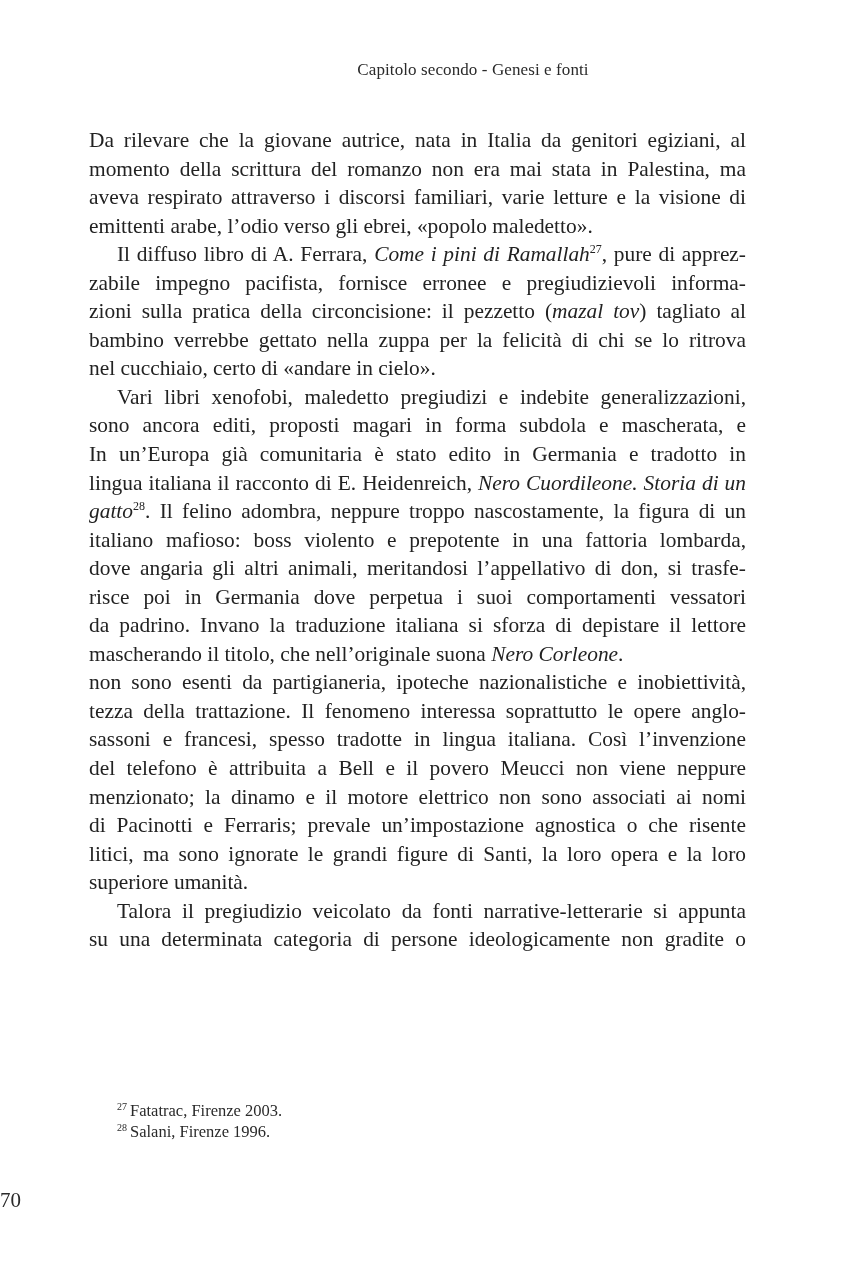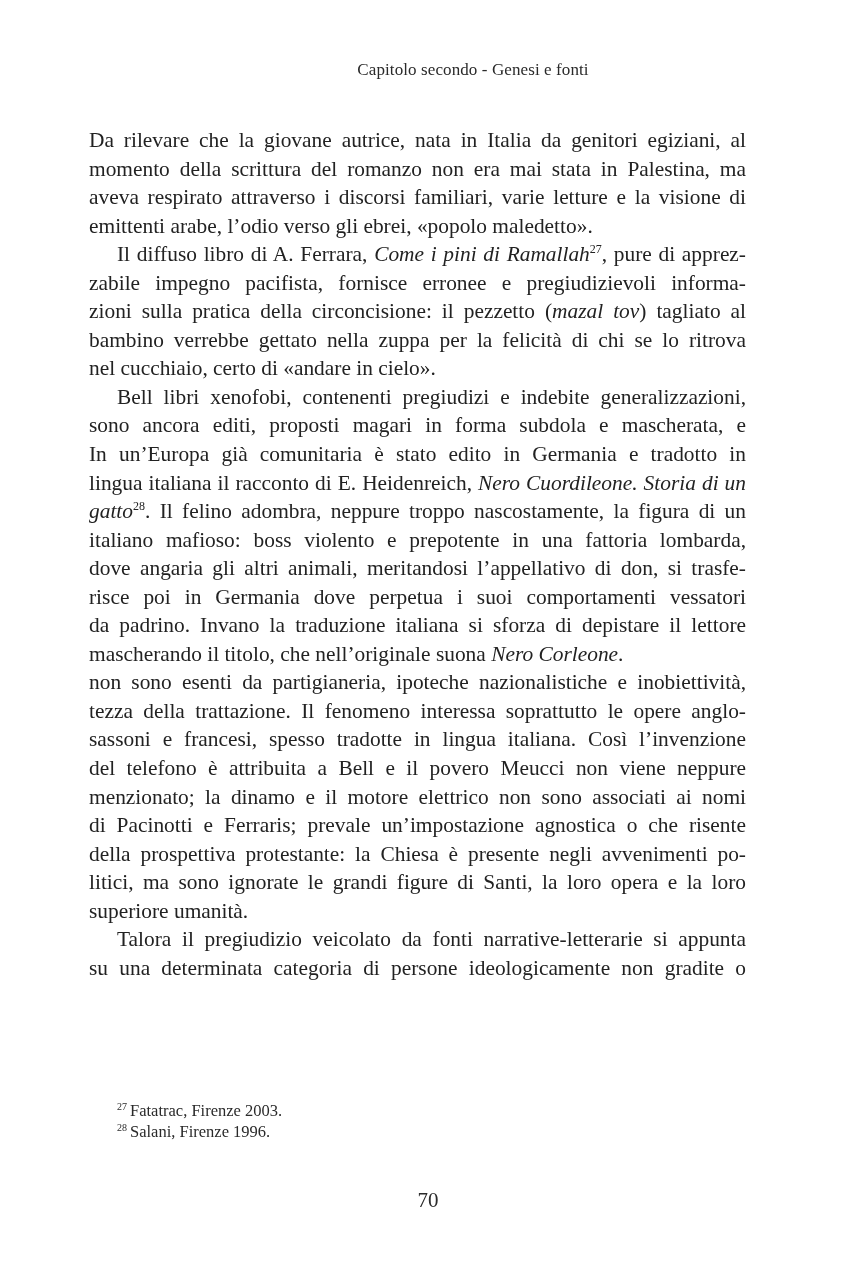--- a/index.html
+++ b/index.html
@@ -81,21 +81,20 @@
   .footnote sup {
     font-size: 10px;
     vertical-align: 6px;
     margin-right: 3px;
   }
   .page-number {
     position: absolute;
     top: 1188px;
     left: 0;
     width: 856px;
-    text-align: center;
     font-size: 21px;
     color: #2a2a2a;
   }
 </style>
 </head>
 <body>
 
 <div class="running-head">Capitolo secondo - Genesi e fonti</div>
 
 <div class="body-text">
@@ -109,40 +108,39 @@
 
   <div>
     <div class="line indent"><span class="line-inner"><span>Il diffuso libro di A. Ferrara, </span><i>Come i pini di Ramallah</i><sup>27</sup><span>, pure di apprez-</span></span></div>
     <div class="line"><span class="line-inner">zabile impegno pacifista, fornisce erronee e pregiudizievoli informa-</span></div>
     <div class="line"><span class="line-inner"><span>zioni sulla pratica della circoncisione: il pezzetto (</span><i>mazal tov</i><span>) tagliato al</span></span></div>
     <div class="line"><span class="line-inner">bambino verrebbe gettato nella zuppa per la felicità di chi se lo ritrova</span></div>
     <div class="line last"><span class="line-inner">nel cucchiaio, certo di «andare in cielo».</span></div>
   </div>
 
   <div>
-    <div class="line indent"><span class="line-inner">Bell libri xenofobi, contenenti pregiudizi e indebite generalizzazioni,</span></div>
+    <div class="line indent"><span class="line-inner">Vari libri xenofobi, maledetto pregiudizi e indebite generalizzazioni,</span></div>
     <div class="line"><span class="line-inner">sono ancora editi, proposti magari in forma subdola e mascherata, e</span></div>
     <div class="line"><span class="line-inner">In un’Europa già comunitaria è stato edito in Germania e tradotto in</span></div>
     <div class="line"><span class="line-inner"><span>lingua italiana il racconto di E. Heidenreich, </span><i>Nero Cuordileone. Storia di un</i></span></div>
     <div class="line"><span class="line-inner"><i>gatto</i><sup>28</sup><span>. Il felino adombra, neppure troppo nascostamente, la figura di un</span></span></div>
     <div class="line"><span class="line-inner">italiano mafioso: boss violento e prepotente in una fattoria lombarda,</span></div>
     <div class="line"><span class="line-inner">dove angaria gli altri animali, meritandosi l’appellativo di don, si trasfe-</span></div>
     <div class="line"><span class="line-inner">risce poi in Germania dove perpetua i suoi comportamenti vessatori</span></div>
     <div class="line"><span class="line-inner">da padrino. Invano la traduzione italiana si sforza di depistare il lettore</span></div>
     <div class="line last"><span class="line-inner"><span>mascherando il titolo, che nell’originale suona </span><i>Nero Corleone</i><span>.</span></span></div>
   </div>
 
   <div>
     <div class="line"><span class="line-inner">non sono esenti da partigianeria, ipoteche nazionalistiche e inobiettività,</span></div>
     <div class="line"><span class="line-inner">tezza della trattazione. Il fenomeno interessa soprattutto le opere anglo-</span></div>
     <div class="line"><span class="line-inner">sassoni e francesi, spesso tradotte in lingua italiana. Così l’invenzione</span></div>
     <div class="line"><span class="line-inner">del telefono è attribuita a Bell e il povero Meucci non viene neppure</span></div>
     <div class="line"><span class="line-inner">menzionato; la dinamo e il motore elettrico non sono associati ai nomi</span></div>
     <div class="line"><span class="line-inner">di Pacinotti e Ferraris; prevale un’impostazione agnostica o che risente</span></div>
-    <div class="line"><span class="line-inner">della prospettiva protestante: la Chiesa è presente negli avvenimenti po-</span></div>
     <div class="line"><span class="line-inner">litici, ma sono ignorate le grandi figure di Santi, la loro opera e la loro</span></div>
     <div class="line last"><span class="line-inner">superiore umanità.</span></div>
   </div>
 
   <div>
     <div class="line indent"><span class="line-inner">Talora il pregiudizio veicolato da fonti narrative-letterarie si appunta</span></div>
     <div class="line"><span class="line-inner">su una determinata categoria di persone ideologicamente non gradite o</span></div>
   </div>
 
 </div>

